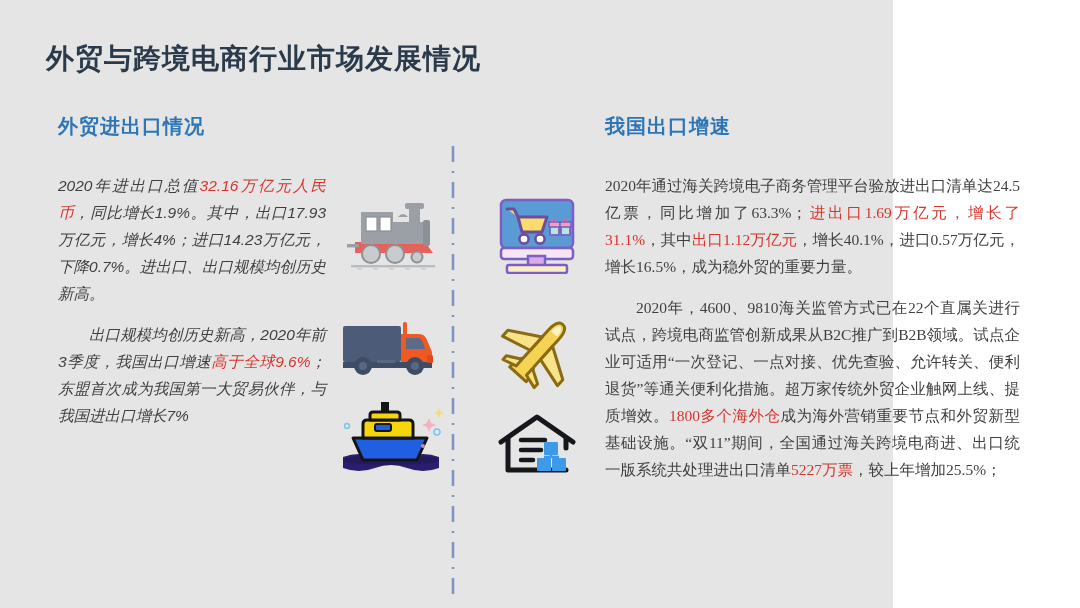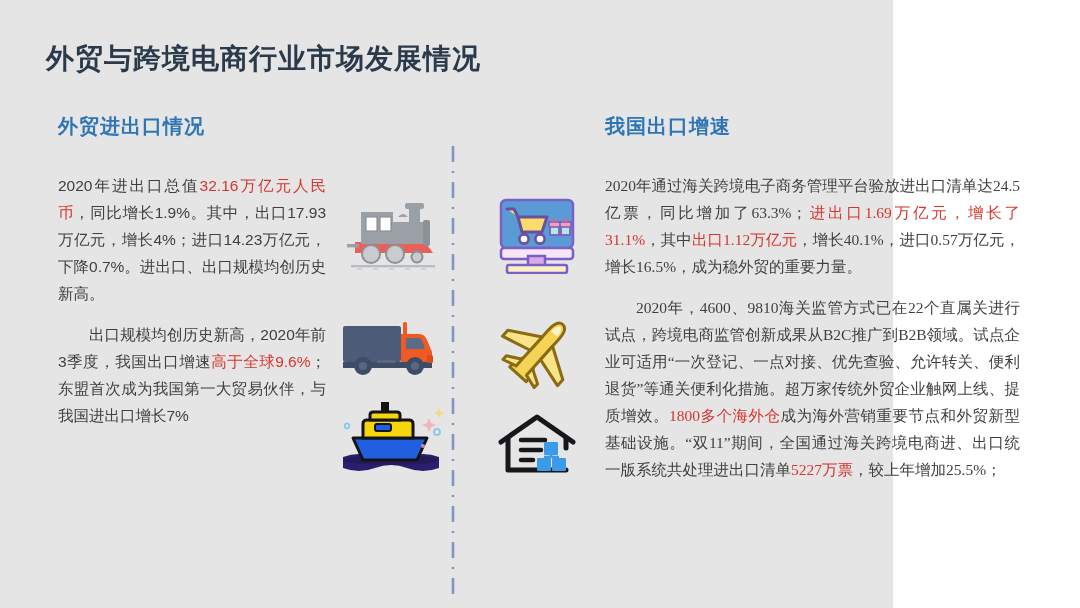--- a/index.html
+++ b/index.html
@@ -55,20 +55,21 @@
     position: absolute;
     color: #3f3f3f;
     font-size: 15.5px;
     line-height: 27px;
     text-align: justify;
   }
   .body-col.left {
     left: 58px;
     top: 172px;
     width: 268px;
+    font-style: italic;
   }
   .body-col.right {
     left: 605px;
     top: 172px;
     width: 415px;
     font-family: Liberation Serif, serif;
   }
   .para { margin: 0 0 14px 0; }
   .para.indent { text-indent: 2em; }
   .hl { color: #d7352c; }

